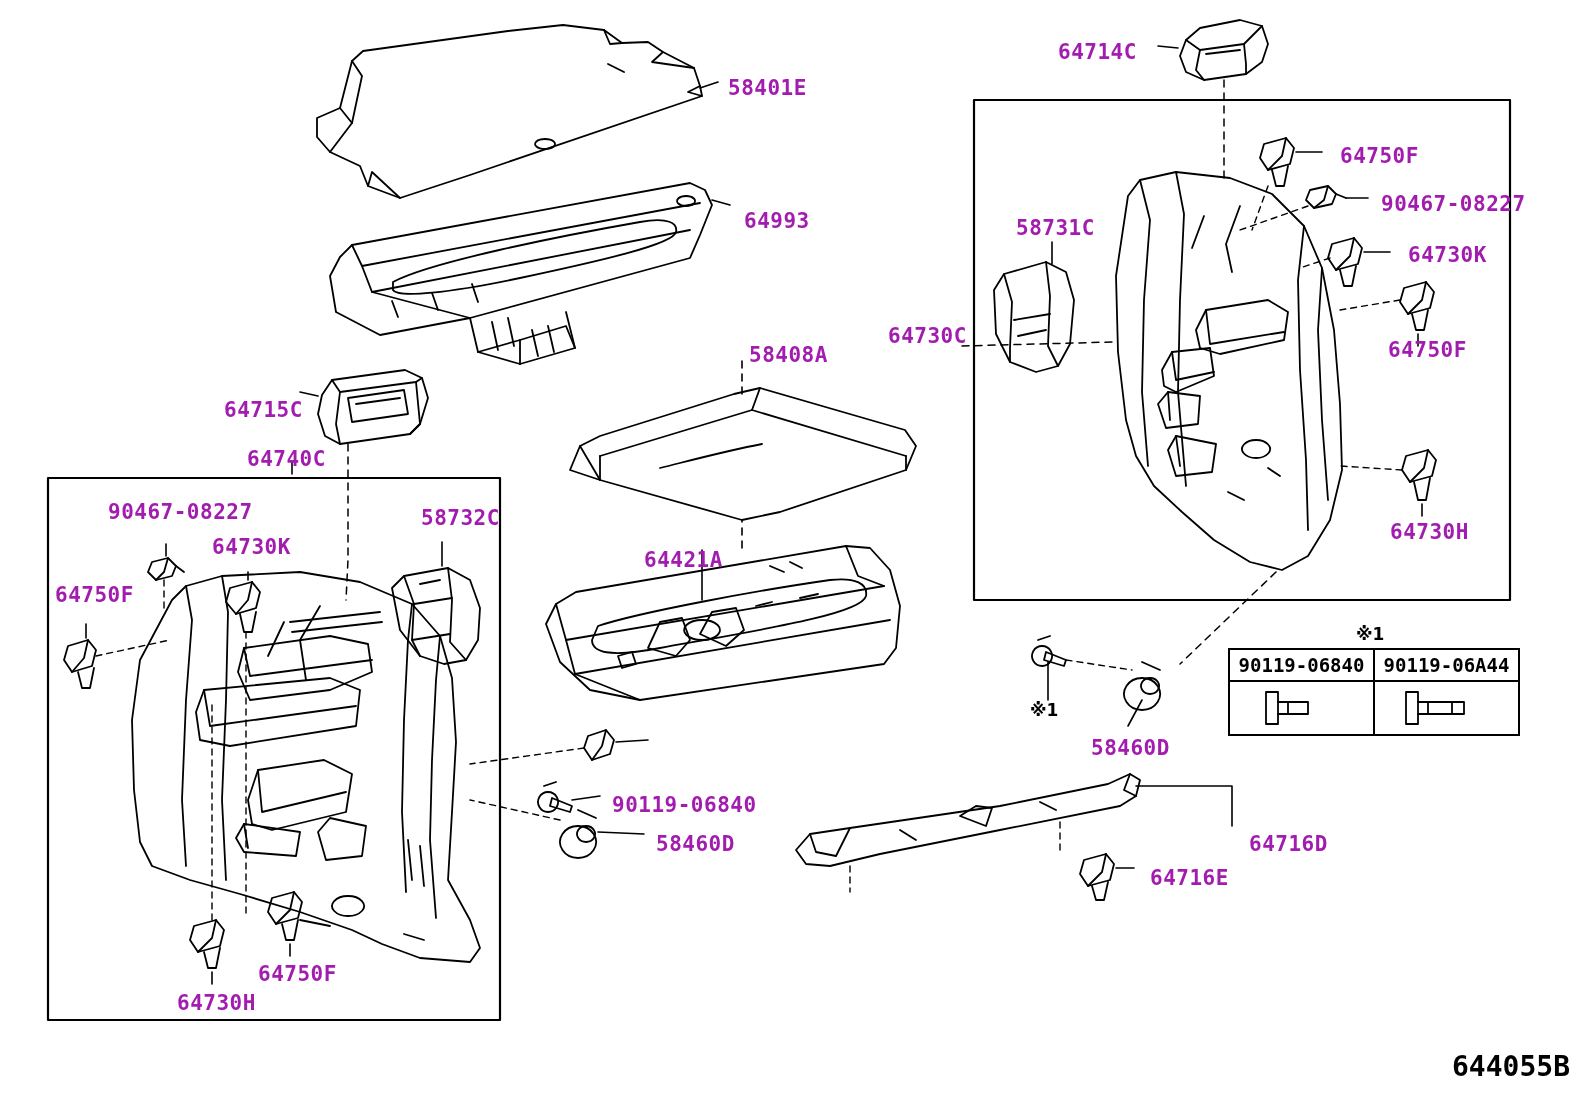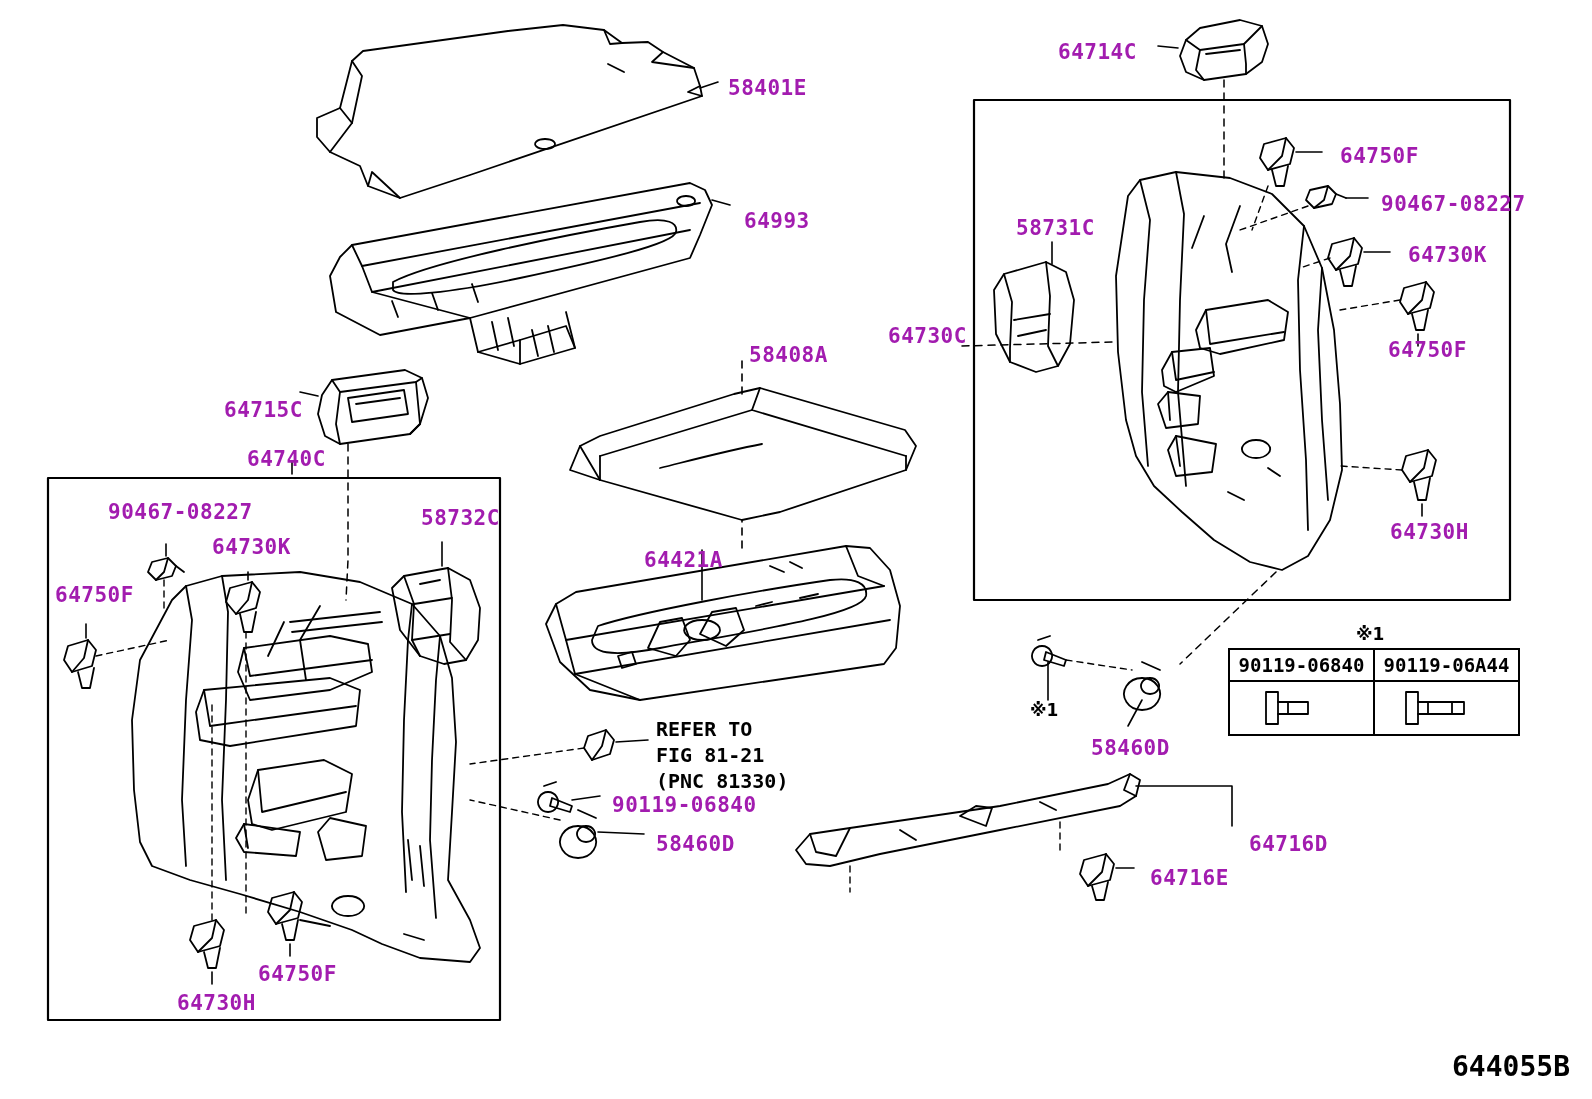--- a/index.html
+++ b/index.html
@@ -460,25 +460,20 @@
   <div class="lbl" style="left:644px;  top:538px;margin-top:10px;">64421A</div>
   <div class="lbl" style="left:55px;   top:583px;">64750F</div>
   <div class="lbl" style="left:612px; top:793px;">90119-06840</div>
   <div class="lbl" style="left:656px;  top:832px;">58460D</div>
   <div class="lbl" style="left:1091px; top:736px;">58460D</div>
   <div class="lbl" style="left:1249px; top:832px;">64716D</div>
   <div class="lbl" style="left:1150px; top:866px;">64716E</div>
   <div class="lbl" style="left:258px; top:962px;">64750F</div>
   <div class="lbl" style="left:177px; top:991px;">64730H</div>
 
-  <div class="refer" style="left:656px; top:716px;">
-    <div>REFER TO</div>
-    <div>FIG 81-21</div>
-    <div>(PNC 81330)</div>
-  </div>
 
   <div class="star" style="left:1030px; top:700px;">※1</div>
   <div class="tablestar">※1</div>
 
   <div id="parts-table">
     <div class="thead">
       <div>90119-06840</div>
       <div>90119-06A44</div>
     </div>
     <div class="tbody">

